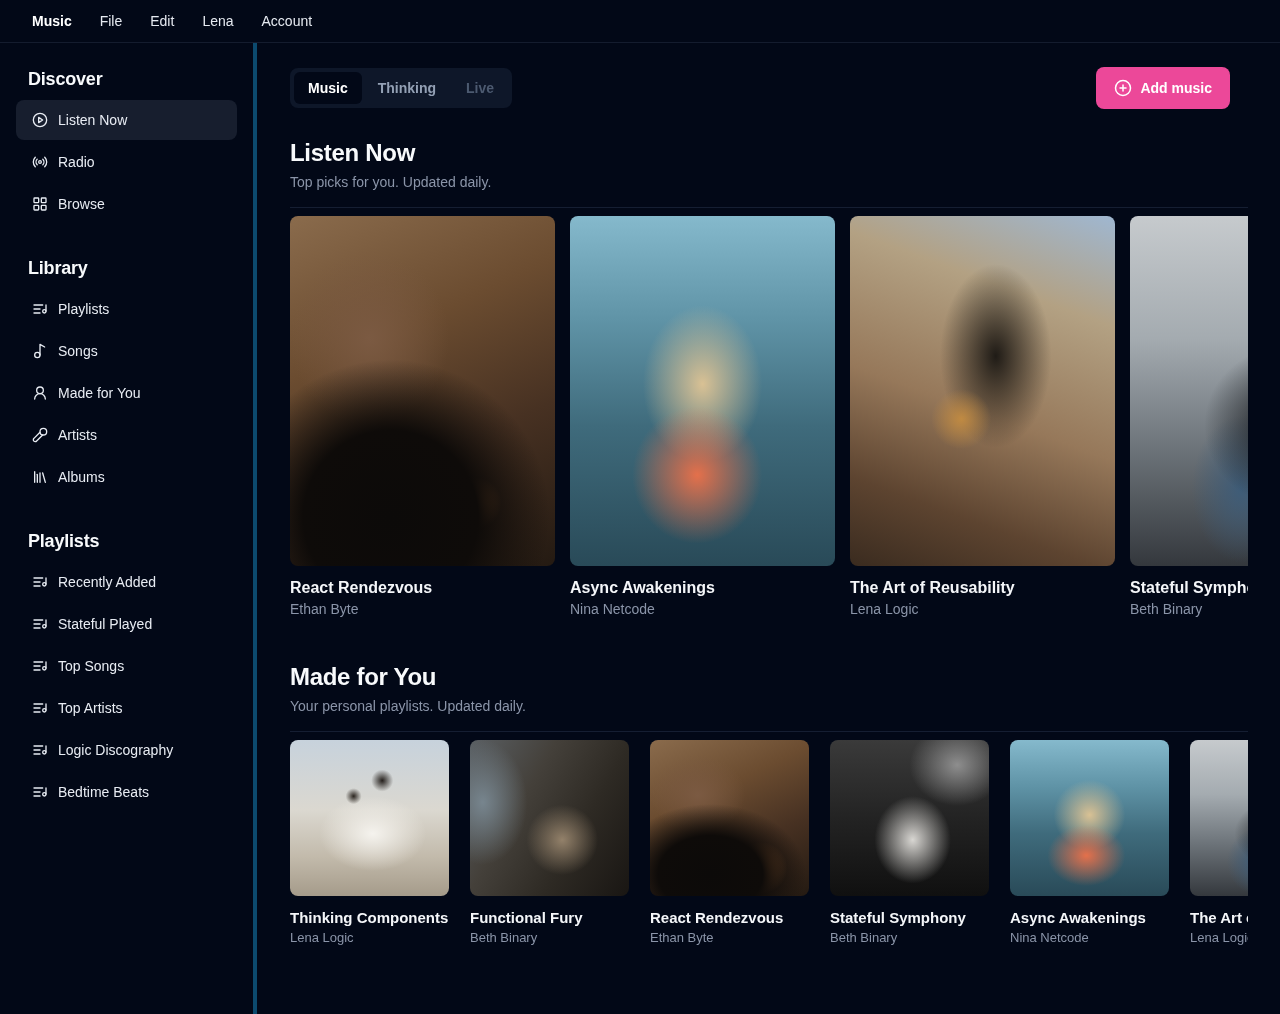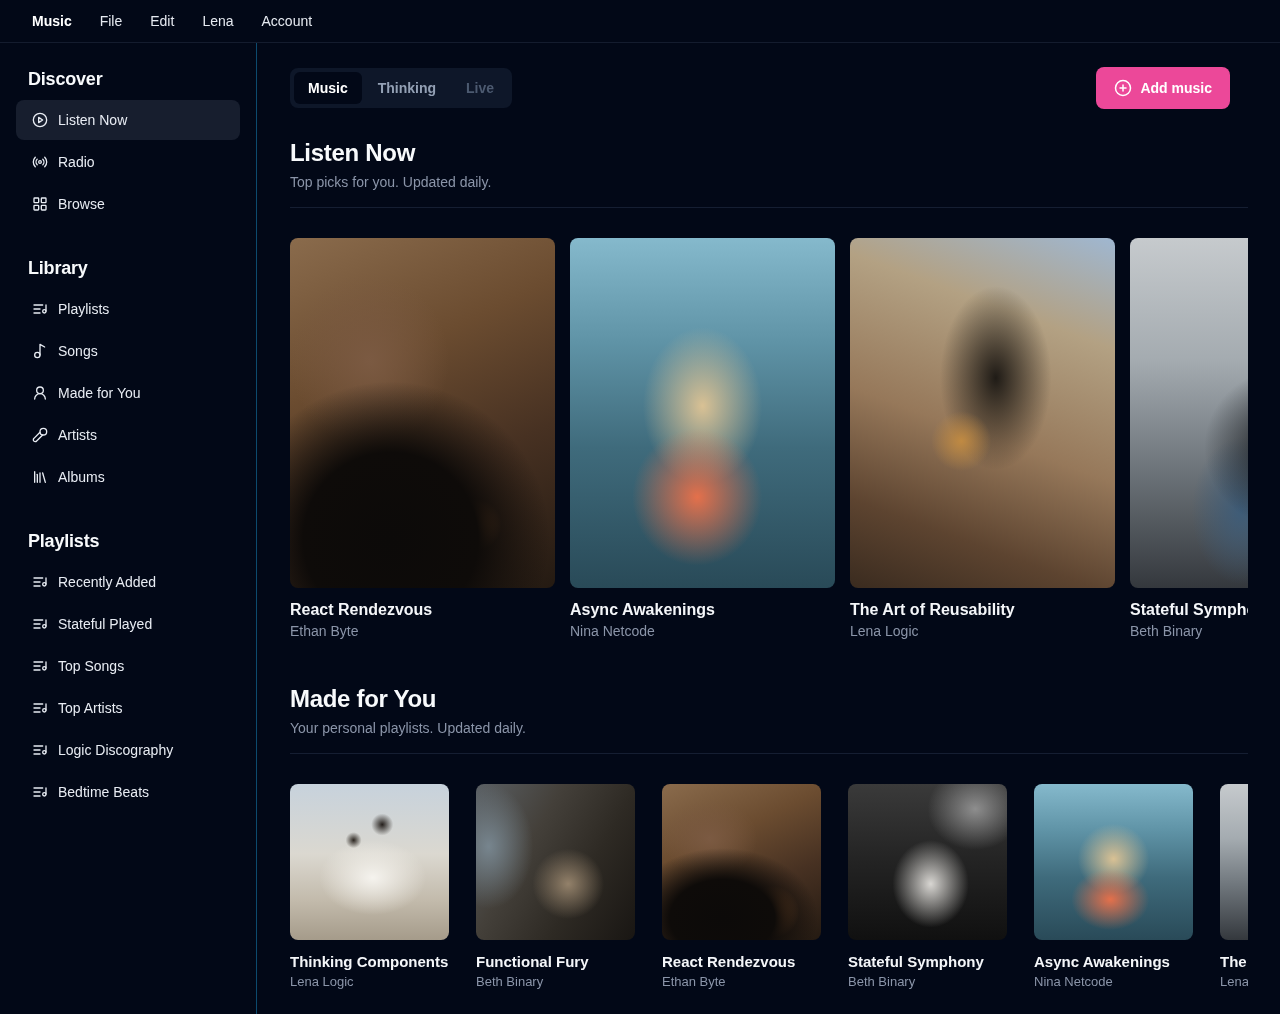--- a/index.html
+++ b/index.html
@@ -9,21 +9,21 @@
     font-family:"Liberation Sans","DejaVu Sans",sans-serif;
   }
   
   .menubar{height:43px;display:flex;align-items:center;padding:0 18px;
     border-bottom:1px solid #141c2e;box-sizing:border-box}
   .menu-item{background:none;border:0;color:#e6eaf1;font-size:14px;
     padding:6px 14px;border-radius:4px;font-family:inherit;cursor:pointer}
   .menu-item.bold{font-weight:700;color:#ffffff}
   
   .body-row{display:flex;height:971px}
-  .sidebar{width:257px;flex-shrink:0;border-right:1px solid #0c4a6e;
+  .sidebar{width:257px;flex-shrink:0;border-right:4px solid #0c4a6e;
     padding:26px 16px 0;box-sizing:border-box}
   .side-section{margin-bottom:34px}
   .side-title{font-size:18px;font-weight:700;color:#f8fafc;margin:0 0 10px;
     padding:0 12px;letter-spacing:-.2px}
   .side-item{display:flex;align-items:center;gap:10px;width:100%;height:40px;
     padding:0 16px;border:0;background:transparent;color:#e8ecf3;font-size:14px;
     font-weight:500;border-radius:8px;font-family:inherit;text-align:left;
     cursor:pointer;box-sizing:border-box;margin-bottom:2px}
   .side-item.active{background:#171e2e}
   .icon{display:inline-flex;width:16px;height:16px;flex-shrink:0}
@@ -39,23 +39,23 @@
   .tab.disabled{color:#4c5a70;cursor:default}
   .add-music{display:flex;align-items:center;gap:8px;background:#ec4899;color:#fff;
     border:0;border-radius:8px;padding:0 18px;height:42px;font-size:14px;
     font-weight:600;font-family:inherit;cursor:pointer}
   .add-music .icon, .add-music svg{width:18px;height:18px}
   .section{margin-top:0}
   .section + .section{margin-top:46px}
   .section-title{font-size:24px;font-weight:700;margin:30px 0 0;letter-spacing:-.3px;color:#f8fafc}
   .section-subtitle{font-size:14px;color:#8b95a9;margin:7px 0 0}
   .separator{height:1px;background:#151e32;margin-top:17px}
-  .cards-row{display:flex;margin-top:30px;overflow:hidden}
+  .cards-row{display:flex;margin-top:8px;overflow:hidden}
   .cards-row.large{gap:15px}
-  .cards-row.small{gap:27px}
+  .cards-row.small{gap:21px}
   .album-card{flex-shrink:0;cursor:pointer}
   .album-card.large{width:265px}
   .album-card.small{width:159px}
   .album-art{width:100%;border-radius:8px}
   .album-card.large .album-art{height:350px}
   .album-card.small .album-art{height:156px}
   .album-title{margin-top:13px;font-weight:600;white-space:nowrap;color:#f4f6f9}
   .album-card.large .album-title{font-size:16px}
   .album-card.small .album-title{font-size:15px}
   .album-artist{margin-top:4px;color:#8b95a9;white-space:nowrap}

